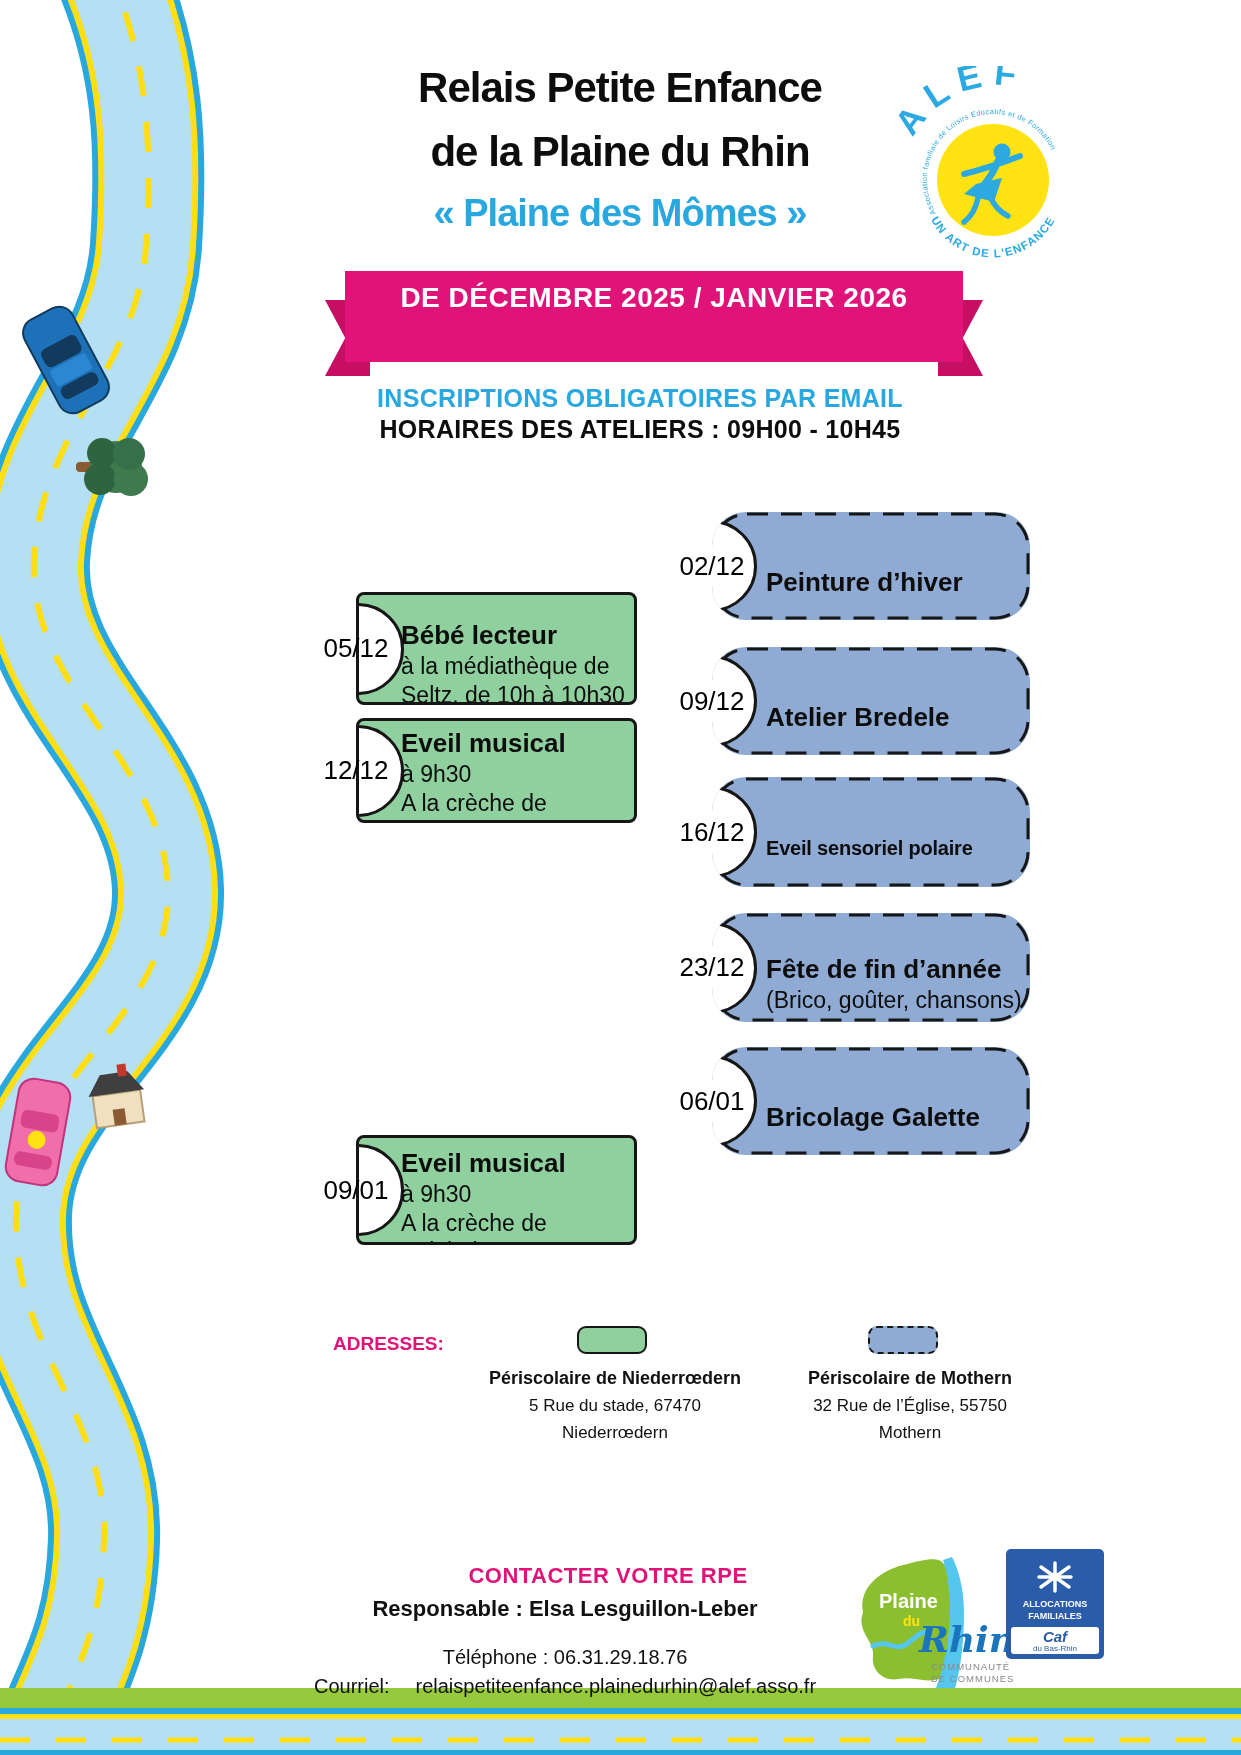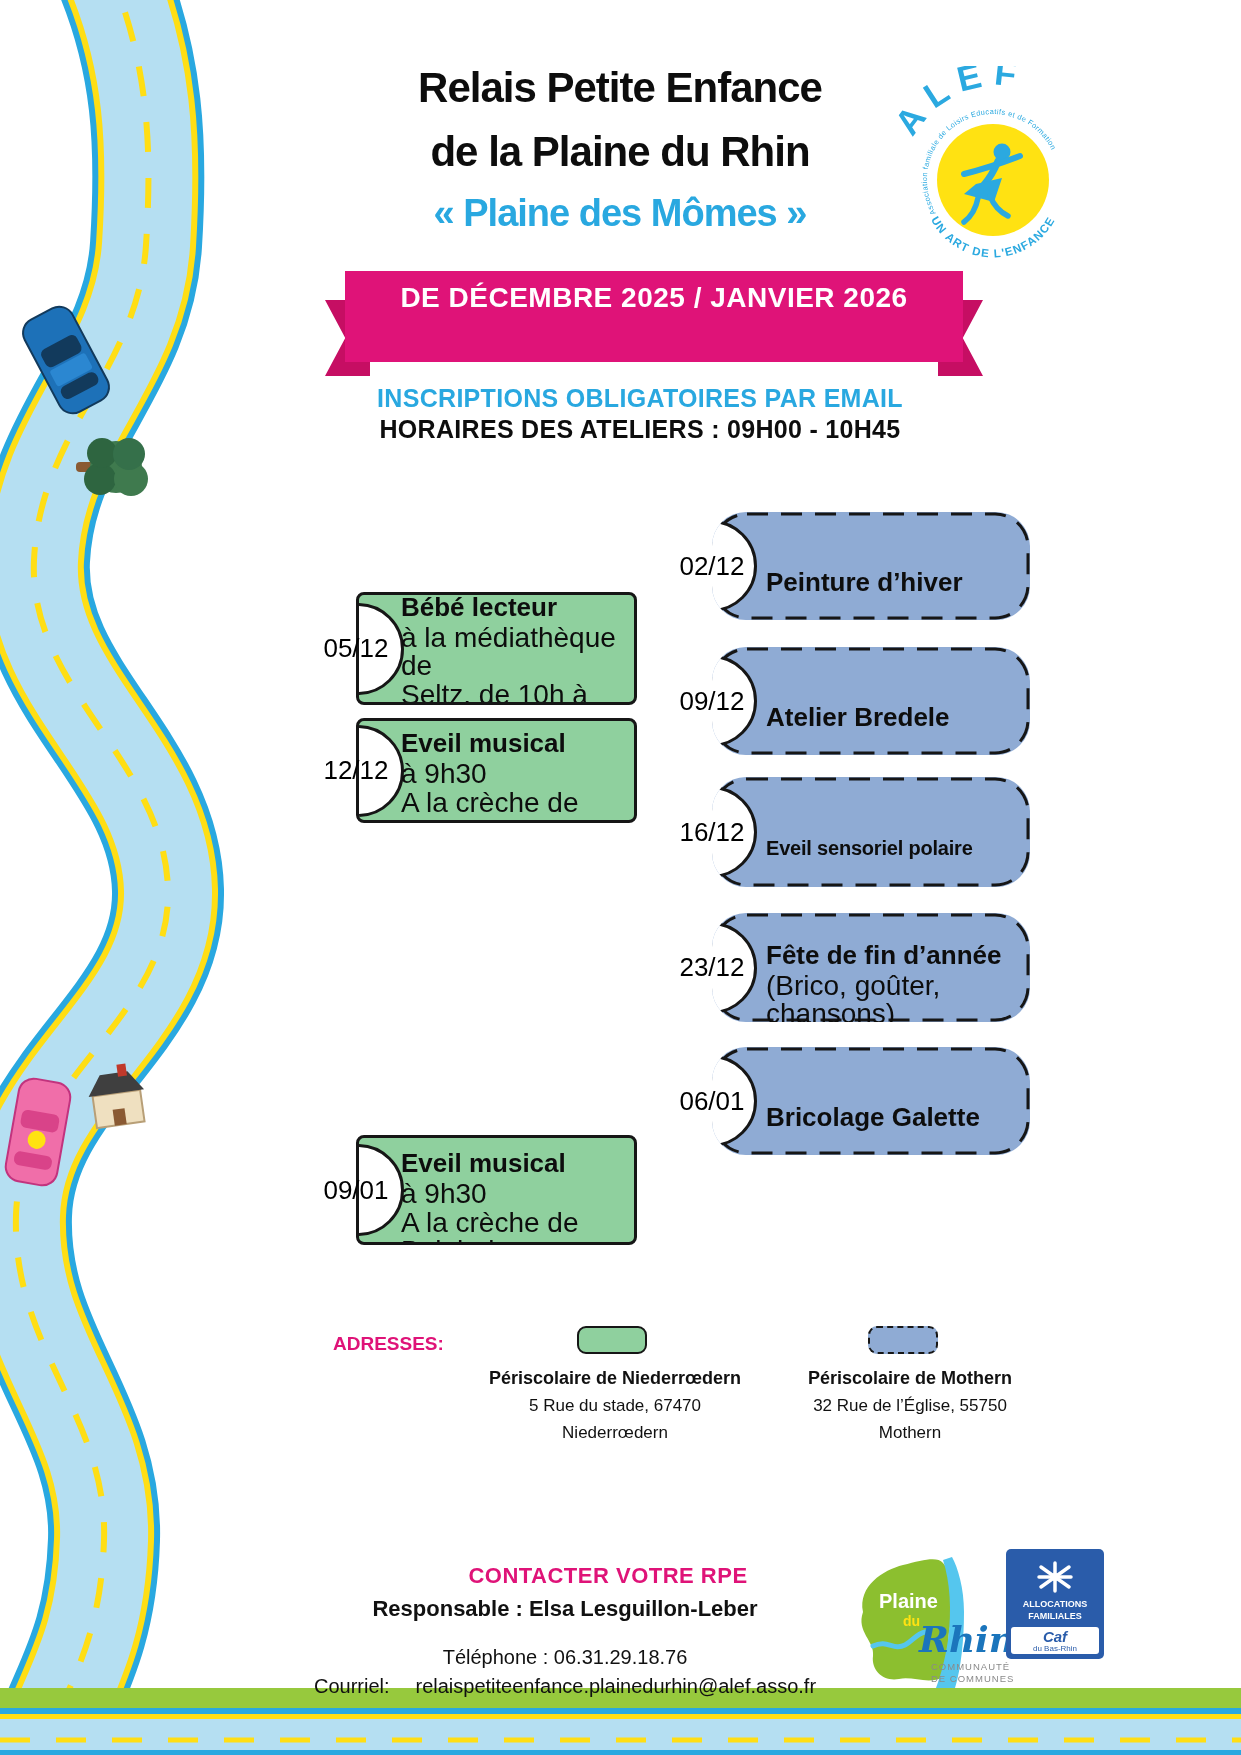--- a/index.html
+++ b/index.html
@@ -41,21 +41,21 @@
   .dash-border { position:absolute; inset:0; width:100%; height:100%; }
   .bite { position:absolute; width:86px; height:86px; left:-47px; top:50%;
     transform:translateY(-50%); background:#fff; border:3px solid #161616;
     border-radius:50%; }
   .ctext { position:absolute; top:16px; height:100%; display:flex;
     flex-direction:column; justify-content:center; gap:1px; }
   .card.green .ctext { left:42px; }
   .card.blue  .ctext { left:54px; }
   .evt-title { font-size:26px; font-weight:bold; line-height:31px; color:#0d0d0d; }
   .evt-title.small { font-size:20px; letter-spacing:-0.2px; }
-  .evt-line { font-size:28px; line-height:28px; color:#0d0d0d; }
+  .evt-line { font-size:23px; line-height:28px; color:#0d0d0d; }
   .date { position:absolute; left:-62px; top:0; width:124px; height:100%;
     display:flex; align-items:center; justify-content:center;
     font-size:26px; color:#000; z-index:3; }
 
   
   .adr-label { left:333px; top:1333px; font-size:19px; font-weight:bold; color:#df1378; }
   .swatch { width:66px; height:24px; border-radius:9px; }
   .swatch.green { left:577px; top:1326px; background:#8fd09e; border:2px solid #161616; }
   .swatch.blue  { left:868px; top:1326px; background:#8fabd4; border:2px dashed #161616; }
   .adr-block { top:1365px; width:300px; text-align:center; line-height:27px; }

